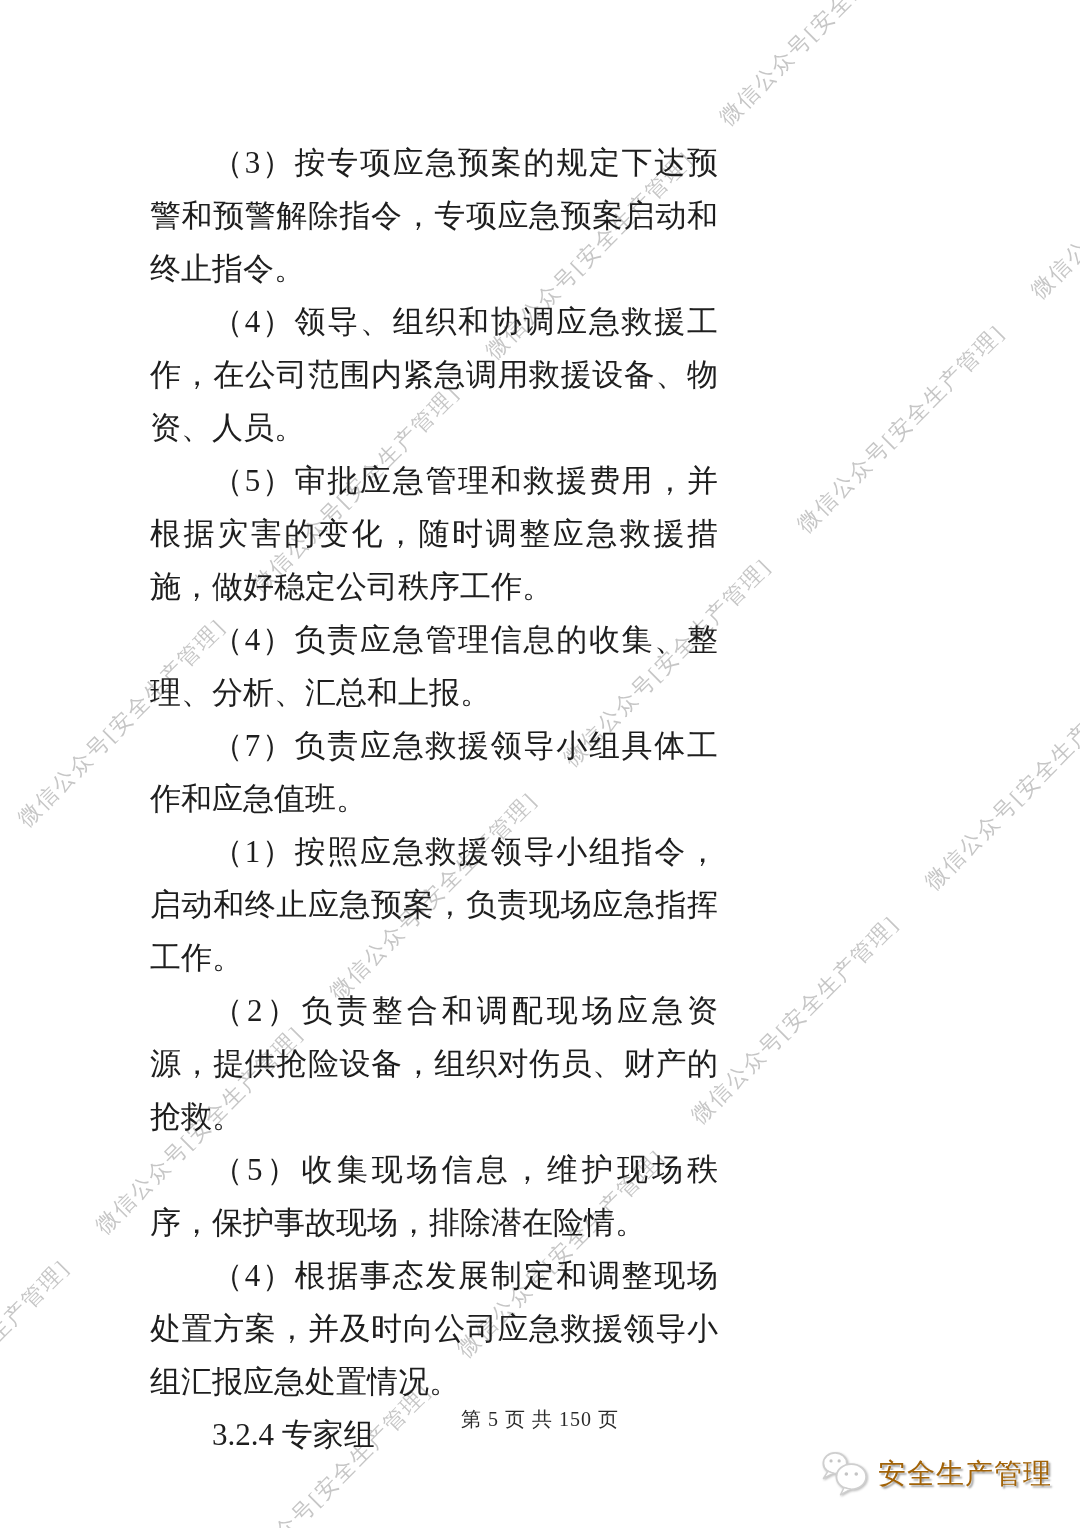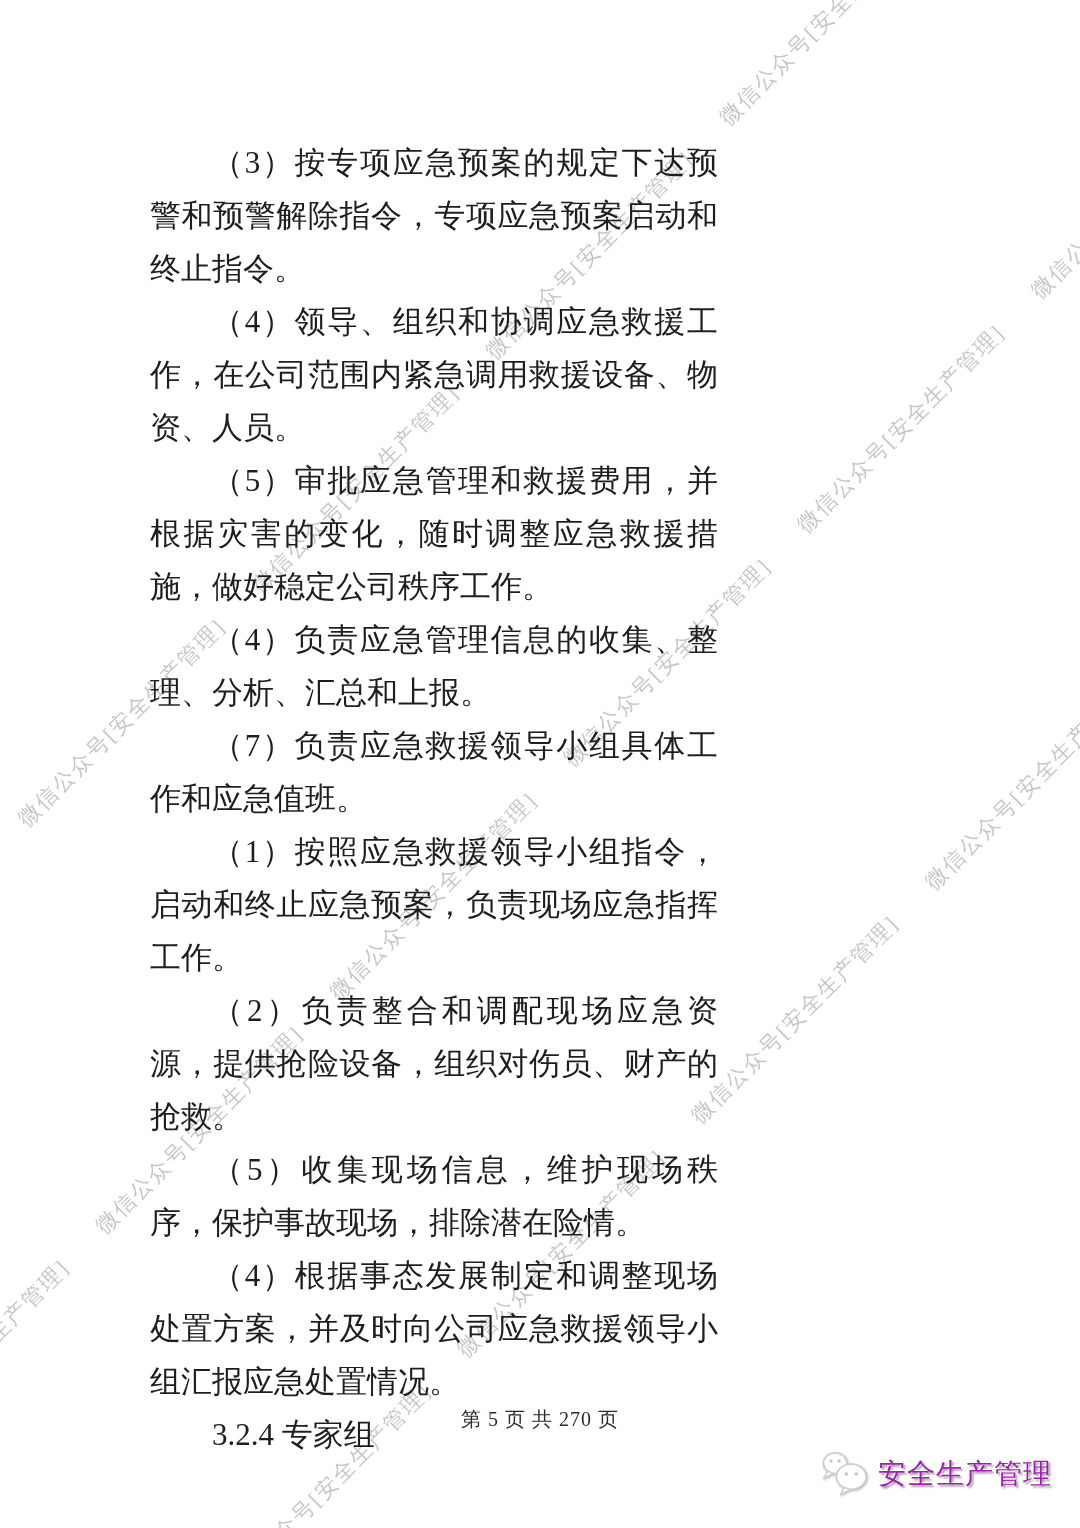--- a/index.html
+++ b/index.html
@@ -82,21 +82,21 @@
   }
   .brand .wechat-icon {
     width: 54px;
     height: 48px;
     margin-right: 6px;
     filter: drop-shadow(1px 1px 1px #bdbdbd);
   }
   .brand-name {
     font-size: 28px;
     letter-spacing: 1px;
-    color: #a21caf;
+    color: #a16207;
     text-shadow: -1px -1px 0 #ffffff, 2px 2px 2px #9a9a9a;
     font-family: "Liberation Serif", "DejaVu Serif", serif;
   }
 </style>
 </head>
 <body>
 
 <div class="page">
 
   <div class="watermark-layer">
@@ -111,21 +111,21 @@
       <p class="para body">（5）审批应急管理和救援费用，并根据灾害的变化，随时调整应急救援措施，做好稳定公司秩序工作。</p>
       <p class="para body">（4）负责应急管理信息的收集、整理、分析、汇总和上报。</p>
       <p class="para body">（7）负责应急救援领导小组具体工作和应急值班。</p>
       <p class="para body">（1）按照应急救援领导小组指令，启动和终止应急预案，负责现场应急指挥工作。</p>
       <p class="para body">（2）负责整合和调配现场应急资源，提供抢险设备，组织对伤员、财产的抢救。</p>
       <p class="para body">（5）收集现场信息，维护现场秩序，保护事故现场，排除潜在险情。</p>
       <p class="para body">（4）根据事态发展制定和调整现场处置方案，并及时向公司应急救援领导小组汇报应急处置情况。</p>
       <p class="para heading">3.2.4 专家组</p>
     </div>
 
-  <div class="page-indicator">第 5 页 共 270 页</div>
+  <div class="page-indicator">第 5 页 共 150 页</div>
 
   <div class="brand">
     <svg class="wechat-icon" viewBox="0 0 60 52" xmlns="http://www.w3.org/2000/svg">
 
       <ellipse cx="19" cy="14" rx="13" ry="11.5" fill="#ffffff" stroke="#cfcfcf" stroke-width="2"></ellipse>
       <path d="M11 23 L6 31 L17 25 Z" fill="#ffffff" stroke="#cfcfcf" stroke-width="1.6" stroke-linejoin="round"></path>
       <circle cx="14.5" cy="11.5" r="1.8" fill="#c4c4c4"></circle>
       <circle cx="23.5" cy="11.5" r="1.8" fill="#c4c4c4"></circle>
 
       <ellipse cx="37" cy="29" rx="16.5" ry="14" fill="#ffffff" stroke="#cfcfcf" stroke-width="2"></ellipse>

